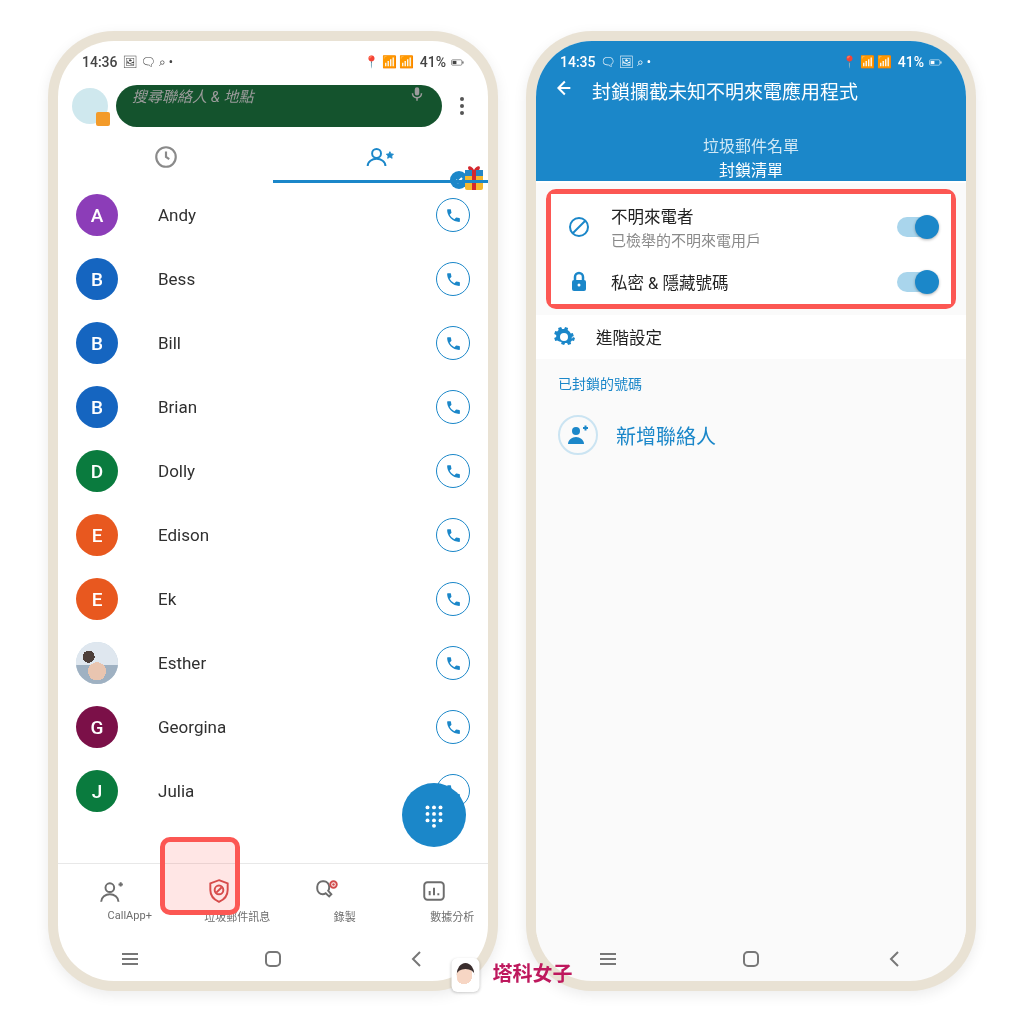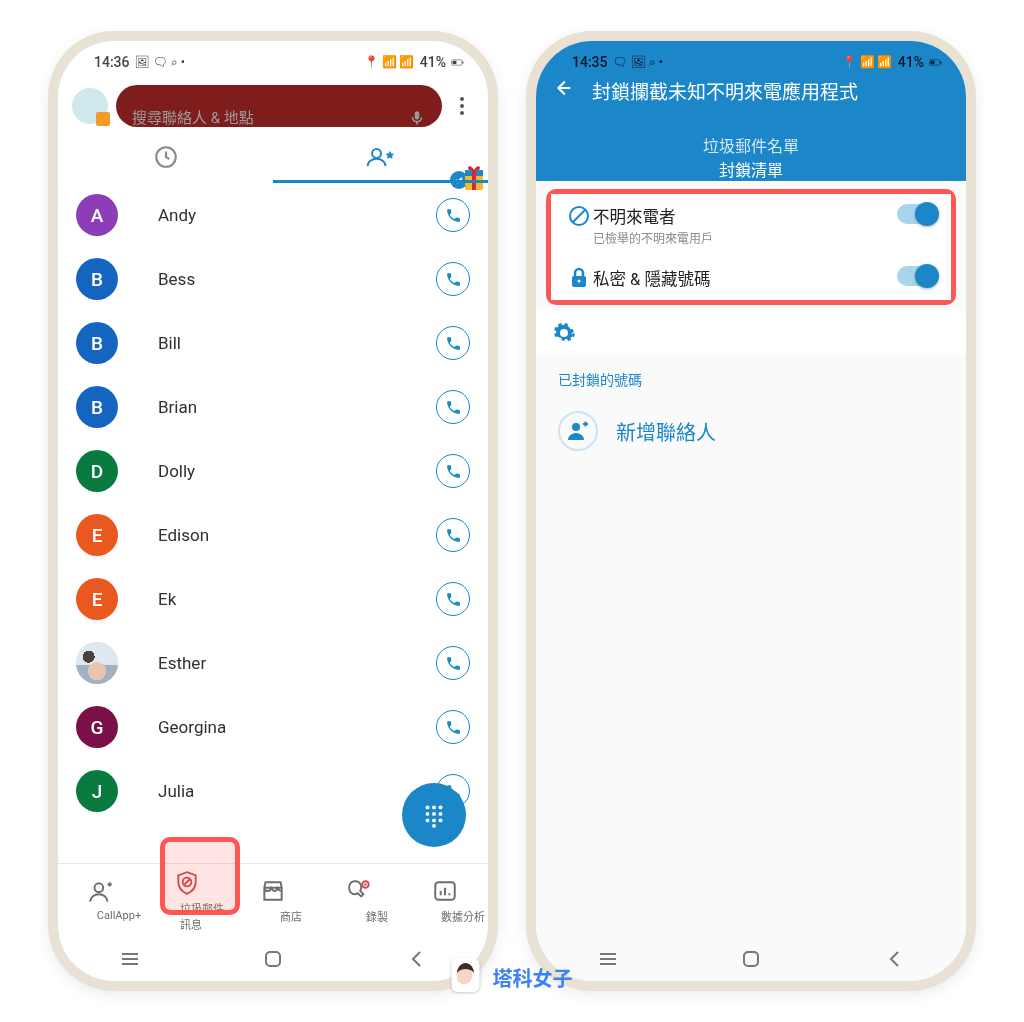--- a/index.html
+++ b/index.html
@@ -36,38 +36,39 @@
 .statusbar {
   height: 36px;
   padding: 6px 24px 0;
   display: flex;
   justify-content: space-between;
   align-items: center;
   font-size: 14px;
   font-weight: 500;
   color: #444;
 }
-.statusbar.on-accent { color: #0f172a; }
-.statusbar .sb-left, .statusbar .sb-right { display:flex; align-items:center; gap:5px;margin-left:12px; }
+.statusbar.on-accent { color: #ffffff; }
+.statusbar .sb-left, .statusbar .sb-right { display:flex; align-items:center; gap:5px; }
 .statusbar .sb-icons { font-size: 12px; }
 .sb-icon { width:13px; height:13px; display:inline-block; }
 
 .p1-top { padding: 8px 14px 4px; display:flex; align-items:center; gap:8px; }
 .avatar-small {
   width: 36px; height: 36px; border-radius: 50%;
   background: #cfe8ee; position: relative;
 }
 .avatar-small::after{
   content:""; position:absolute; right:-2px; bottom:-2px; width:14px; height:14px;
   background:#f39b2a; border-radius:2px;
 }
 .search-pill {
-  flex:1; height:42px; background:#7f1d1d; border-radius:22px;
-  display:flex; align-items:flex-end; padding:0 16px; color:#9c9c9c; font-size:15px;
+  flex:1; height:42px; background:#14532d; border-radius:22px;
+  display:flex; align-items:flex-start; padding:0 16px; color:#9c9c9c; font-size:15px;
   justify-content:space-between;
+  font-style:italic;
 }
 .mic-icon { width:18px; height:18px; fill:#9c9c9c; }
 .menu-dots { width:24px; display:flex; flex-direction:column; align-items:center; gap:3px; padding:6px 0;}
 .menu-dots span{ width:4px;height:4px;border-radius:50%;background:#555;}
 .p1-tabs { display:flex; height:52px; align-items:flex-end; position:relative; }
 .p1-tabs .tab { flex:1; display:flex; justify-content:center; align-items:center; height:100%; }
 .tab-underline { position:absolute; bottom:0; left:50%; width:50%; height:3px; background:#1b87c9;}
 .clock-icon { width:26px; height:26px; fill:none; stroke:#8a8a8a; stroke-width:2; }
 .people-icon { width:32px; height:26px; fill:none; stroke:#1b87c9; stroke-width:2.2; }
 .gift-badge {
@@ -122,37 +123,37 @@
 .back-icon{ width:22px; height:22px; stroke:#fff; stroke-width:2.2; fill:none;}
 .p2-title{ font-size:19px; font-weight:400; }
 .p2-tabs{ height:50px; display:flex;flex-direction:column; }
 .p2-tabs .ptab{ flex:1; display:flex; align-items:center; justify-content:center; font-size:16px; color:#d0e8f5;}
 .p2-tabs .ptab.active{ color:#fff; border-bottom:3px solid #fff;}
 .settings-body{ background:#fafafa; flex:1; padding-top:6px;}
 .red-box{
   border:5px solid #fc5753; border-radius:10px; margin:0 10px;
   background:rgba(252,87,83,.05);
 }
-.srow{ display:flex; padding:10px 14px; background:#fff;}
+.srow{ display:flex; align-items:center; padding:10px 14px; gap:18px; background:#fff;}
 .srow .sicon{ width:28px; display:flex; justify-content:center;}
 .srow .sicon svg{ width:24px;height:24px;}
 .srow .sbody{ flex:1;}
 .srow .stitle{ font-size:16.5px; color:#222;}
-.srow .ssub{ font-size:12px; color:#8a8a8a; margin-top:1px;}
+.srow .ssub{ font-size:15px; color:#8a8a8a; margin-top:1px;}
 .toggle{ width:40px; height:20px; border-radius:12px; background:#a9d5ec; position:relative;}
 .toggle::after{ content:""; position:absolute; right:-2px; top:-2px; width:24px; height:24px; border-radius:50%; background:#1b87c9; box-shadow:0 1px 3px rgba(0,0,0,.3);}
 .section-hdr{ font-size:14px; color:#1b87c9; padding:14px 22px 8px;}
 .add-contact{ display:flex; align-items:center; gap:18px; padding:14px 22px;}
 .add-contact .acirc{ width:40px;height:40px;border-radius:50%;border:2px solid #cbe4f2; display:flex;align-items:center;justify-content:center;}
 .add-contact .acirc svg{ width:24px;height:24px; fill:#1b87c9;}
 .add-contact .atxt{ font-size:20px; color:#1b87c9;}
 
 .watermark{
   position:absolute; bottom:30px; left:50%; transform:translateX(-50%);
-  display:flex; align-items:flex-end; gap:13px; font-size:20px; color:#3b82f6; font-weight:600;
+  display:flex; align-items:flex-start; gap:13px; font-size:20px; color:#be185d; font-weight:600;
 }
 .watermark .wchar{
   width:28px;height:34px;background:#fff;border-radius:6px;
   display:flex;align-items:center;justify-content:center;
   box-shadow:0 1px 3px rgba(0,0,0,.2); position:relative;
 }
 .watermark .wchar::before{
   content:""; width:18px;height:18px;border-radius:50%;
   background:radial-gradient(circle at 40% 35%, #f7d6c4 55%, transparent 55%);
   border-top:6px solid #3a2d2d;
@@ -343,26 +344,20 @@
       <div class="bn-item">
         <svg viewBox="0 0 24 24" style="stroke:#d14b4b">
             <path d="M12 2l8 3v6c0 5-3.5 9-8 11-4.5-2-8-6-8-11V5l8-3z"></path>
             <circle cx="12" cy="11" r="4"></circle>
             <path d="M9.5 13.5l5-5"></path>
           </svg>
         <span class="bn-label">垃圾郵件訊息</span>
       </div>
       <div class="bn-item">
         <svg viewBox="0 0 24 24">
-            <path d="M4 9h16l-1-5H5zM4 9v11h16V9M4 9c0 2 1 3 3 3s3-1 3-3 1 3 3 3 3-1 3-3 1 3 3 3"></path>
-          </svg>
-        <span class="bn-label">商店</span>
-      </div>
-      <div class="bn-item">
-        <svg viewBox="0 0 24 24">
             <path d="M8 3a5 5 0 0 0-5 5v2a5 5 0 0 0 5 5c1 0 2-.3 2.8-.9L14 17l2-2-2.9-3.2c.6-.8.9-1.8.9-2.8V8a5 5 0 0 0-5-5z"></path>
             <circle cx="18" cy="6" r="3" stroke="#d14b4b" fill="none"></circle>
             <circle cx="18" cy="6" r="1.2" fill="#d14b4b" stroke="none"></circle>
           </svg>
         <span class="bn-label">錄製</span>
       </div>
       <div class="bn-item">
         <svg viewBox="0 0 24 24">
             <rect x="3" y="4" width="18" height="16" rx="3"></rect>
             <path d="M8 16v-4M12 16v-7M16 16v-2"></path>
@@ -451,20 +446,23 @@
           <div class="toggle"></div>
         </div>
       </div>
 
       <div class="srow" style="margin-top:6px">
         <div class="sicon">
           <svg viewBox="0 0 24 24" fill="#1b87c9">
               <path d="M12 8a4 4 0 1 0 0 8 4 4 0 0 0 0-8zm9 4l2 1-1 3-2-.5a8 8 0 0 1-1.4 1.4l.5 2-3 1-1-2h-2l-1 2-3-1 .5-2A8 8 0 0 1 5.2 15.5L3.2 16l-1-3 2-1v-2l-2-1 1-3 2 .5A8 8 0 0 1 6.6 5.1L6.1 3.1l3-1 1 2h2l1-2 3 1-.5 2A8 8 0 0 1 18.8 8.5l2-.5 1 3-2 1v2z"></path>
             </svg>
         </div>
+        <div class="sbody">
+          <div class="stitle">進階設定</div>
+        </div>
       </div>
 
       <div class="section-hdr">已封鎖的號碼</div>
 
       <div class="add-contact">
         <div class="acirc">
           <svg viewBox="0 0 24 24">
               <circle cx="10" cy="8" r="4"></circle>
               <path d="M2 21c0-4 4-7 8-7s8 3 8 7"></path>
               <path d="M17 5h5M19.5 2.5v5" stroke="#1b87c9" stroke-width="2" fill="none"></path>

